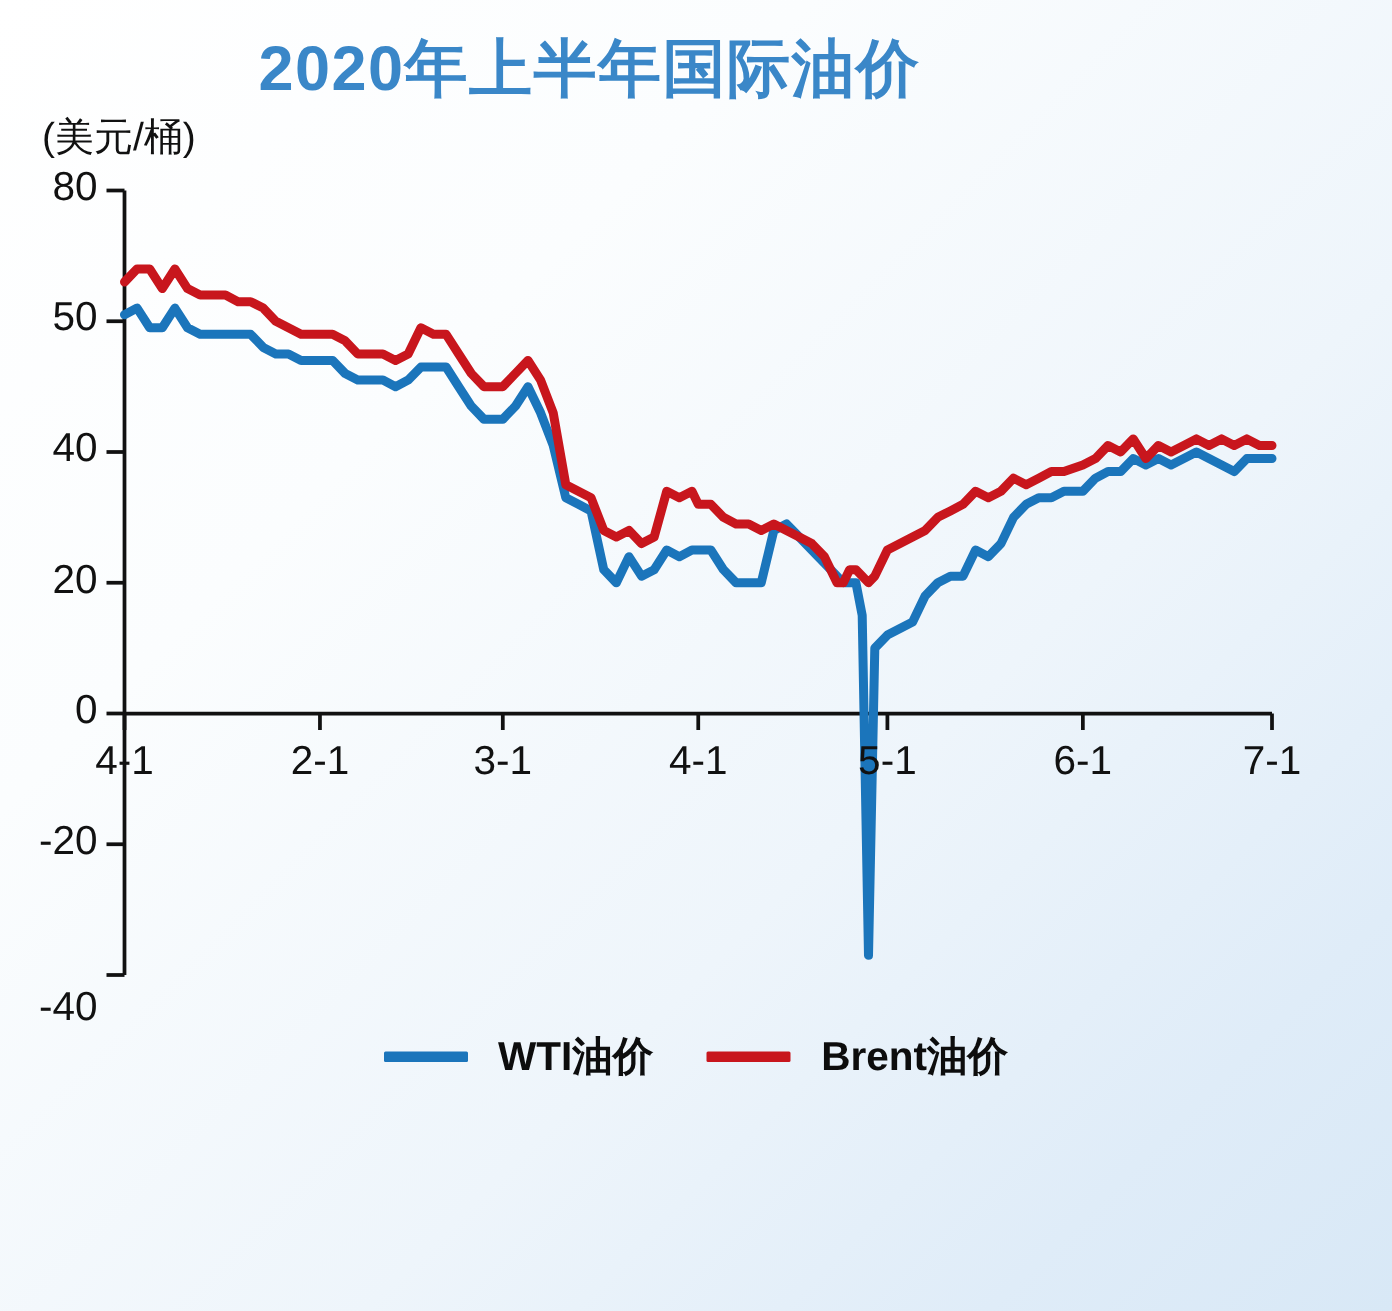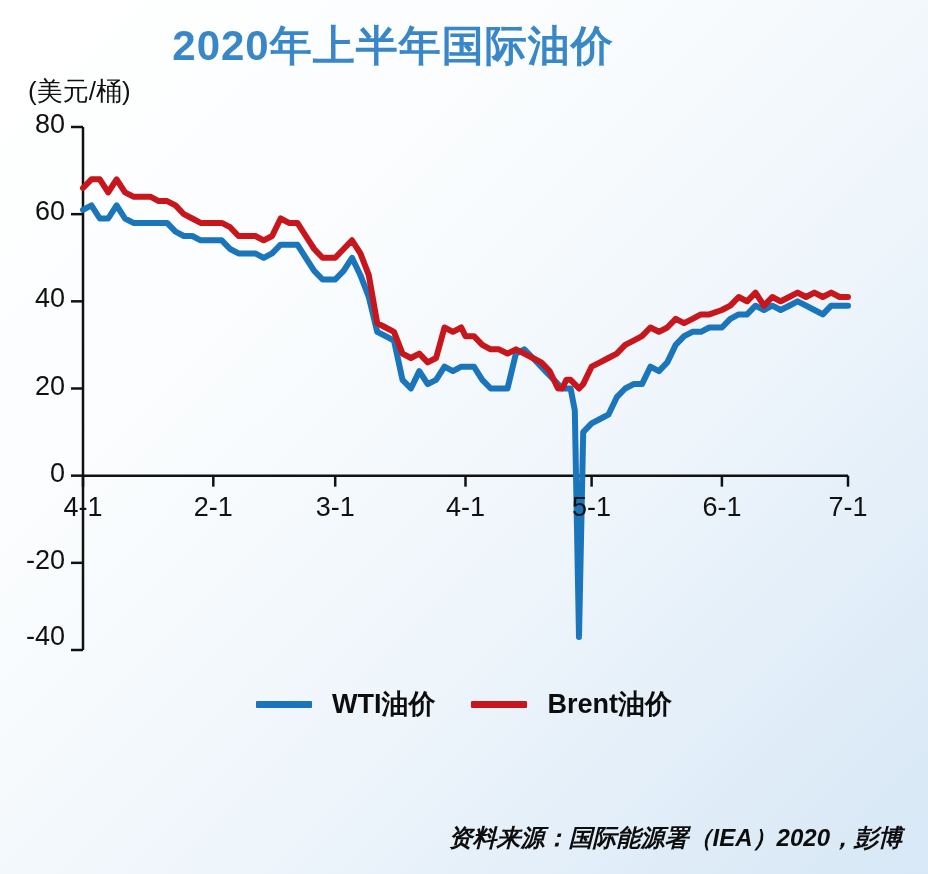--- a/index.html
+++ b/index.html
@@ -147,26 +147,26 @@
             <line x1="848" x2="848" y1="475.66666666666663" y2="486.66666666666663" stroke="#111111" stroke-width="2.5"></line>
           </g>
       </g>
       <g id="series-group">
           <polyline points="83.0,209.8 91.4,205.4 99.8,218.5 108.2,218.5 116.6,205.4 125.0,218.5 133.4,222.9 141.8,222.9 150.3,222.9 158.7,222.9 167.1,222.9 175.5,231.6 183.9,236.0 192.3,236.0 200.7,240.3 213.3,240.3 221.7,240.3 230.1,249.0 238.5,253.4 246.9,253.4 255.3,253.4 263.7,257.8 272.1,253.4 280.6,244.7 289.0,244.7 297.4,244.7 305.8,257.8 314.2,270.8 322.6,279.5 335.2,279.5 343.6,270.8 352.0,257.8 360.4,275.2 368.8,297.0 377.2,331.8 385.6,336.2 394.0,340.6 402.5,379.8 410.9,388.5 419.3,371.1 427.7,384.1 436.1,379.8 444.5,366.7 452.9,371.1 461.3,366.7 465.5,366.7 473.9,366.7 482.3,379.8 490.7,388.5 499.1,388.5 507.5,388.5 515.9,353.6 524.3,349.3 532.8,358.0 541.2,366.7 545.4,371.1 549.6,375.4 553.8,379.8 558.0,384.1 562.2,388.5 566.4,388.5 570.6,388.5 574.8,410.3 579.0,636.9 583.2,432.1 591.6,423.4 600.0,419.0 608.4,414.7 616.8,397.2 625.2,388.5 633.6,384.1 642.0,384.1 650.4,366.7 658.9,371.1 667.3,362.4 675.7,344.9 684.1,336.2 692.5,331.8 700.9,331.8 709.3,327.5 721.9,327.5 730.3,318.8 738.7,314.4 747.1,314.4 755.5,305.7 763.9,310.0 772.3,305.7 780.7,310.0 789.2,305.7 797.6,301.3 806.0,305.7 814.4,310.0 822.8,314.4 831.2,305.7 839.6,305.7 848.0,305.7" fill="none" stroke="#1b75bb" stroke-width="6" stroke-linejoin="round" stroke-linecap="round"></polyline>
           <polyline points="83.0,188.0 91.4,179.3 99.8,179.3 108.2,192.4 116.6,179.3 125.0,192.4 133.4,196.7 141.8,196.7 150.3,196.7 158.7,201.1 167.1,201.1 175.5,205.4 183.9,214.2 192.3,218.5 200.7,222.9 213.3,222.9 221.7,222.9 230.1,227.2 238.5,236.0 246.9,236.0 255.3,236.0 263.7,240.3 272.1,236.0 280.6,218.5 289.0,222.9 297.4,222.9 305.8,236.0 314.2,249.0 322.6,257.8 335.2,257.8 343.6,249.0 352.0,240.3 360.4,253.4 368.8,275.2 377.2,323.1 385.6,327.5 394.0,331.8 402.5,353.6 410.9,358.0 419.3,353.6 427.7,362.4 436.1,358.0 444.5,327.5 452.9,331.8 461.3,327.5 465.5,336.2 473.9,336.2 482.3,344.9 490.7,349.3 499.1,349.3 507.5,353.6 515.9,349.3 524.3,353.6 532.8,358.0 541.2,362.4 545.4,366.7 549.6,371.1 553.8,379.8 558.0,388.5 562.2,388.5 566.4,379.8 570.6,379.8 574.8,384.1 579.0,388.5 583.2,384.1 591.6,366.7 600.0,362.4 608.4,358.0 616.8,353.6 625.2,344.9 633.6,340.6 642.0,336.2 650.4,327.5 658.9,331.8 667.3,327.5 675.7,318.8 684.1,323.1 692.5,318.8 700.9,314.4 709.3,314.4 721.9,310.0 730.3,305.7 738.7,297.0 747.1,301.3 755.5,292.6 763.9,305.7 772.3,297.0 780.7,301.3 789.2,297.0 797.6,292.6 806.0,297.0 814.4,292.6 822.8,297.0 831.2,292.6 839.6,297.0 848.0,297.0" fill="none" stroke="#c8161d" stroke-width="6" stroke-linejoin="round" stroke-linecap="round"></polyline>
         </g>
     </svg>
     <div id="y-tick-labels">
         <div class="tick-label y-tick-label" style="left: 5px; top: 109px;">80</div>
-        <div class="tick-label y-tick-label" style="left: 5px; top: 196.167px;">60</div>
+        <div class="tick-label y-tick-label" style="left: 5px; top: 196.167px;">50</div>
         <div class="tick-label y-tick-label" style="left: 5px; top: 283.333px;">40</div>
         <div class="tick-label y-tick-label" style="left: 5px; top: 370.5px;">20</div>
         <div class="tick-label y-tick-label" style="left: 5px; top: 457.667px;">0</div>
         <div class="tick-label y-tick-label" style="left: 5px; top: 544.833px;">-20</div>
-        <div class="tick-label y-tick-label" style="left: 5px; top: 621px;">-40</div>
+        <div class="tick-label y-tick-label" style="left: 5px; top: 656px;">-40</div>
       </div>
     <div id="x-tick-labels">
         <div class="tick-label x-tick-label" style="left: 38px; top: 491.667px;">4-1</div>
         <div class="tick-label x-tick-label" style="left: 168.302px; top: 491.667px;">2-1</div>
         <div class="tick-label x-tick-label" style="left: 290.198px; top: 491.667px;">3-1</div>
         <div class="tick-label x-tick-label" style="left: 420.5px; top: 491.667px;">4-1</div>
         <div class="tick-label x-tick-label" style="left: 546.599px; top: 491.667px;">5-1</div>
         <div class="tick-label x-tick-label" style="left: 676.901px; top: 491.667px;">6-1</div>
         <div class="tick-label x-tick-label" style="left: 803px; top: 491.667px;">7-1</div>
       </div>
@@ -176,15 +176,14 @@
     <div class="legend-item">
       <span class="legend-swatch" style="background: rgb(27, 117, 187);"></span>
       <span class="legend-label">WTI油价</span>
     </div>
     <div class="legend-item">
       <span class="legend-swatch" style="background: rgb(200, 22, 29);"></span>
       <span class="legend-label">Brent油价</span>
     </div>
   </div>
 
-  <div id="source-note">资料来源：国际能源署（IEA）2020，彭博</div>
 
 </div>
 
 </body></html>

